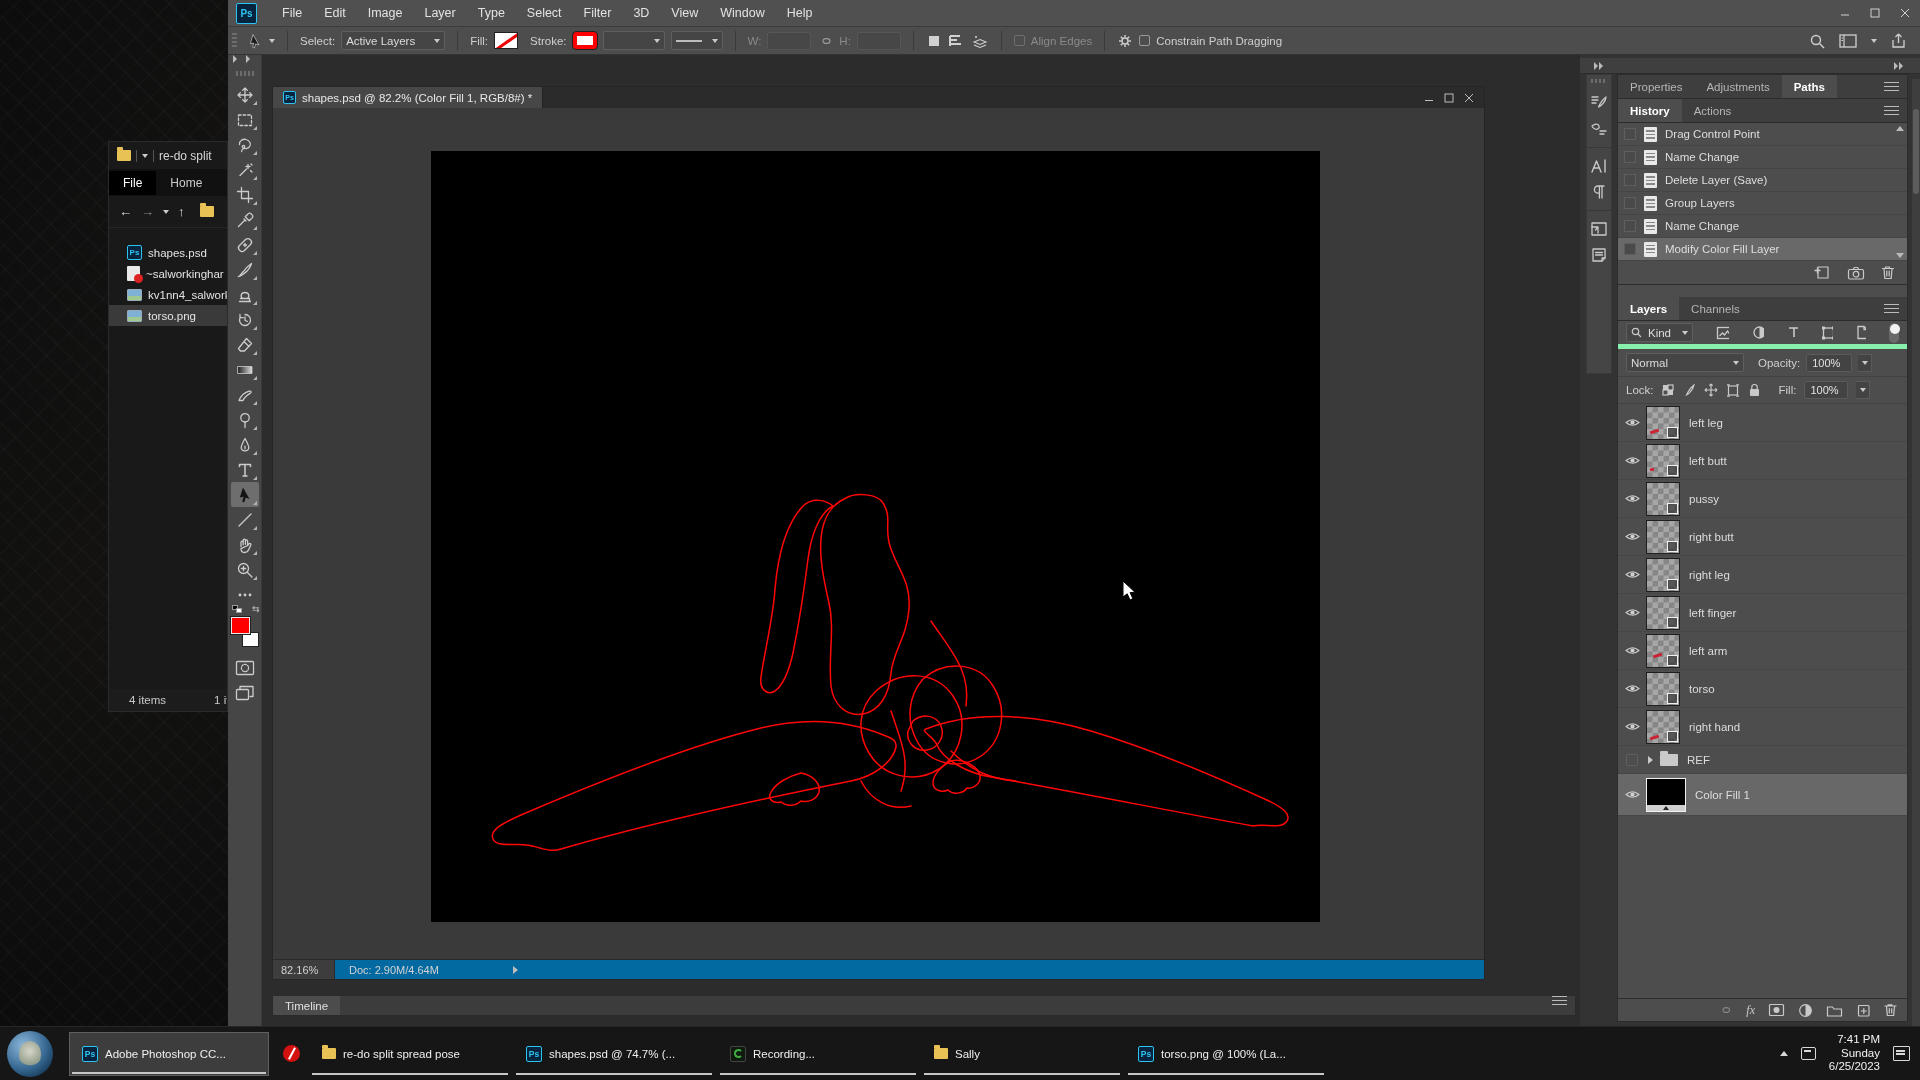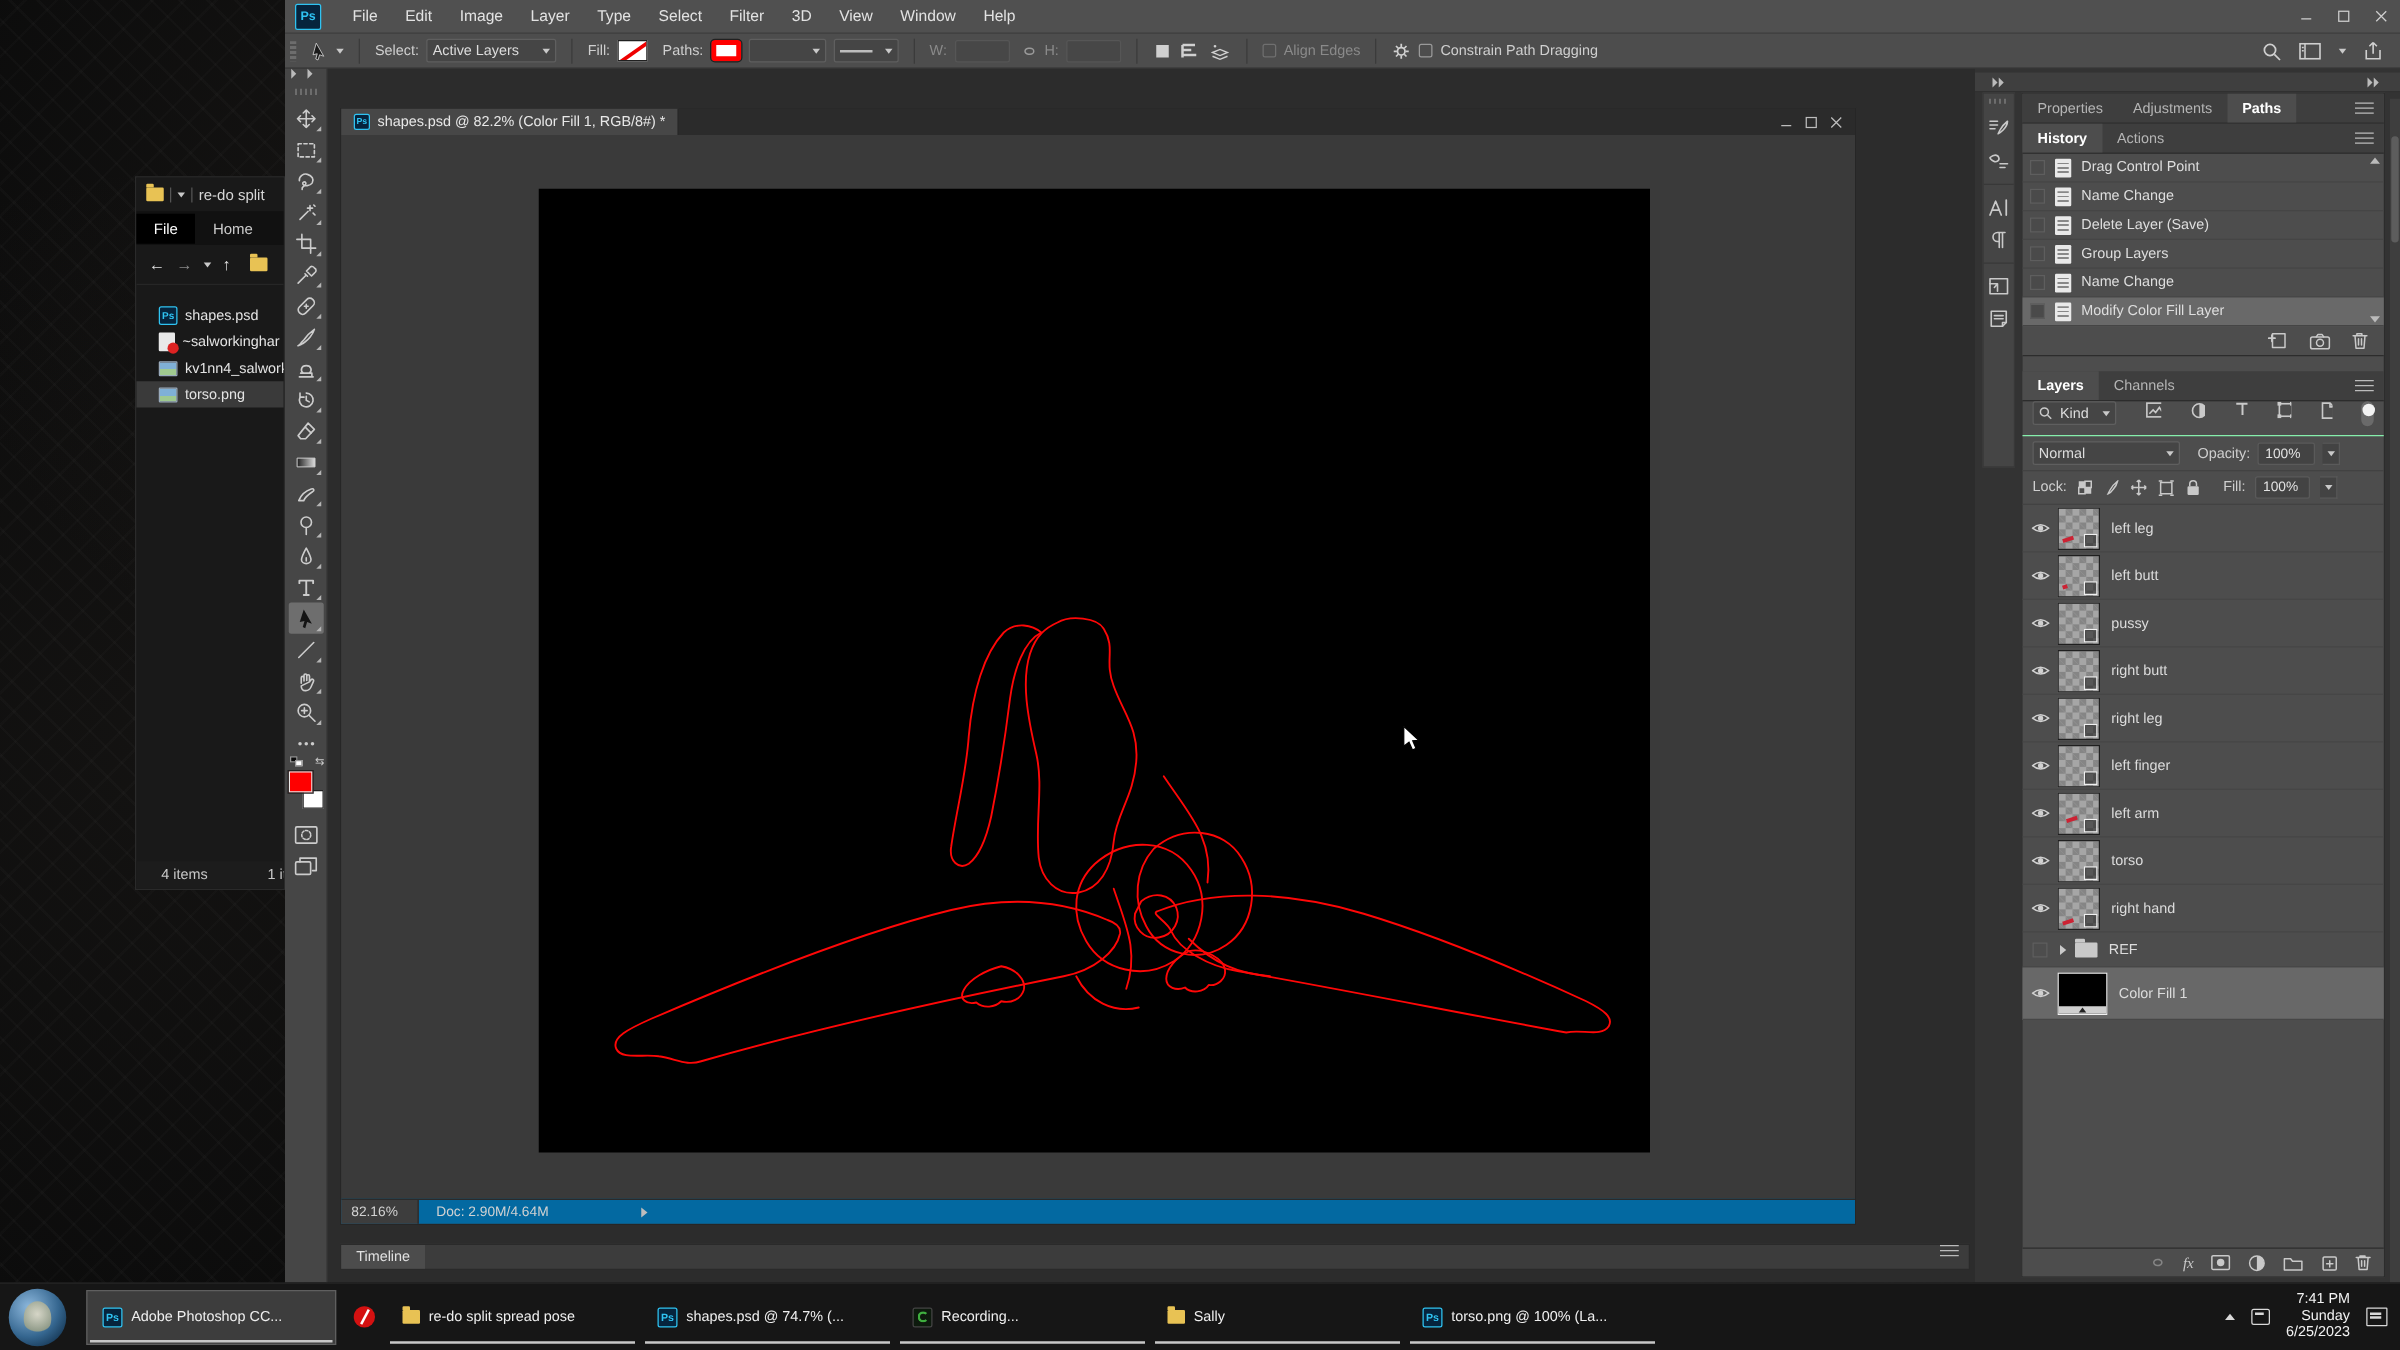--- a/index.html
+++ b/index.html
@@ -105,21 +105,21 @@
 .ptab{display:flex;align-items:center;padding:0 12px;font-size:11.5px;color:#b5b5b5}
 .ptab.active{background:#4d4d4d;color:#fff;font-weight:bold}
 .ptabs .hamb{align-self:center}
 .hrow{height:23px;display:flex;align-items:center;gap:8px;padding-left:6px;border-bottom:1px solid #454545;font-size:11.5px;color:#dedede}
 .hrow.sel{background:#696969}
 .snapbox{width:12px;height:12px;border:1px solid #5e5e5e;background:#4a4a4a;flex:none}
 .docicon{width:13px;height:15px;background:#e9e9e9;border-radius:1px;flex:none;position:relative}
 .docicon::after{content:"";position:absolute;left:2px;top:3px;width:9px;height:9px;background:repeating-linear-gradient(180deg,#888 0 1.5px,transparent 1.5px 3.5px)}
 .hfooter{height:24px;display:flex;align-items:center;justify-content:flex-end;gap:16px;padding-right:12px;background:#4d4d4d;border-bottom:1px solid #2c2c2c}
 .hfooter svg,.lfooter svg{stroke:#c9c9c9;fill:none;stroke-width:1.2;stroke-linecap:round;stroke-linejoin:round}
-.filterrow{height:28px;display:flex;gap:23px;padding:0 8px;border-bottom:1px solid #86efac}
+.filterrow{height:28px;display:flex;align-items:center;gap:23px;padding:0 8px;border-bottom:5px solid #86efac}
 .filterrow svg{stroke:#c9c9c9;fill:none;stroke-width:1.3}
 .blendrow{height:28px;display:flex;align-items:center;gap:6px;padding:0 8px;border-bottom:1px solid #424242;font-size:11.5px}
 .lockrow{height:27px;display:flex;align-items:center;gap:8px;padding:0 8px;border-bottom:1px solid #424242;font-size:11.5px}
 .lockrow svg{stroke:#c9c9c9;fill:none;stroke-width:1.2}
 .valbox{width:46px;height:18px;background:#434343;border:1px solid #5a5a5a;border-radius:2px;display:flex;align-items:center;padding:0 5px;font-size:11px;color:#e2e2e2}
 .chevbtn{width:14px;height:18px;background:#434343;border:1px solid #5a5a5a;border-left:none;display:flex;align-items:center;justify-content:center}
 .togglepill{width:13px;height:20px;border-radius:7px;background:#6a6a6a;position:relative;margin-left:auto}
 .togglepill::after{content:"";position:absolute;left:1.5px;top:1.5px;width:10px;height:10px;border-radius:50%;background:#f2f2f2}
 .lrow{height:38px;display:flex;align-items:center;border-bottom:1px solid #464646;position:relative}
 .lrow.sel{background:#686868}
@@ -261,21 +261,21 @@
     <span class="chev" style="margin:0"></span>
     <span class="sep"></span>
     <span class="obar-lbl">Select:</span>
     <span class="dropdown" style="width:104px">
       <span>Active Layers</span>
       <span class="chev"></span>
     </span>
     <span class="sep"></span>
     <span class="obar-lbl">Fill:</span>
     <span class="swatch-fill"></span>
-    <span class="obar-lbl" style="margin-left:6px">Paths:</span>
+    <span class="obar-lbl" style="margin-left:6px">Stroke:</span>
     <span class="swatch-stroke"></span>
     <span class="dropdown" style="width:62px">
         <span class="chev"></span>
       </span>
     <span class="dropdown" style="width:52px">
         <span class="linegl"></span>
         <span class="chev"></span>
       </span>
     <span class="sep"></span>
     <span class="obar-lbl gray">W:</span>

